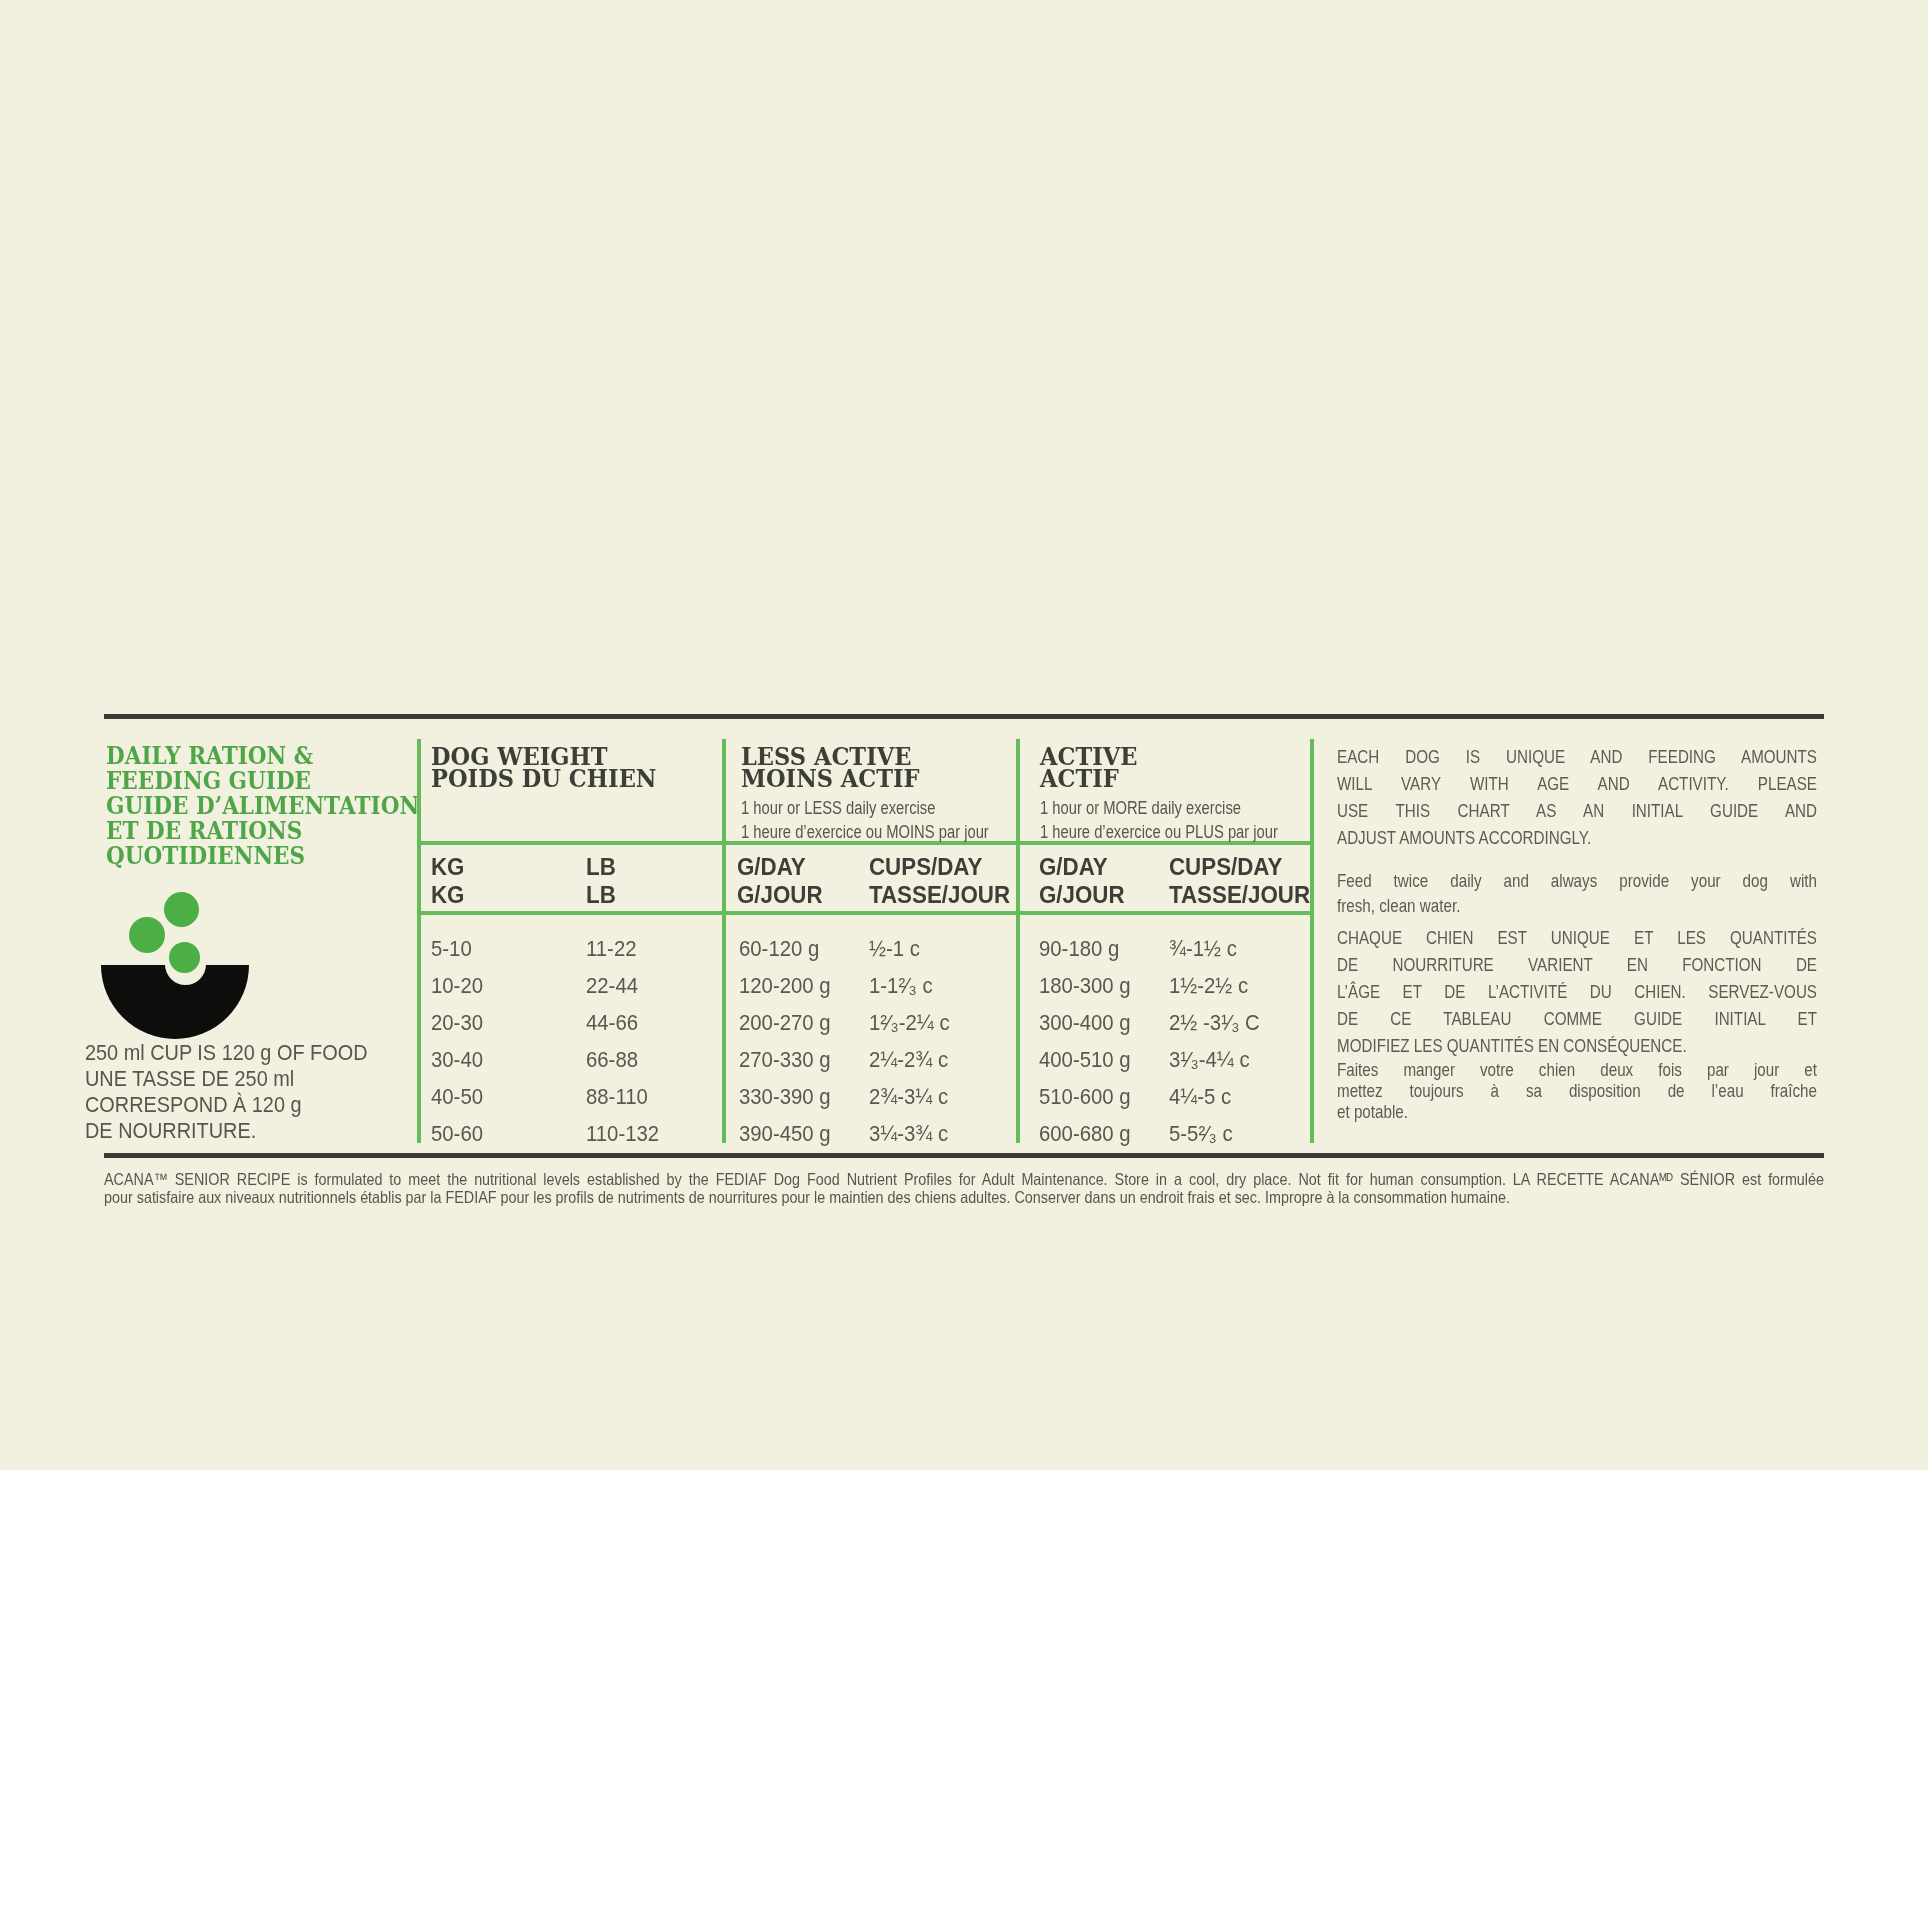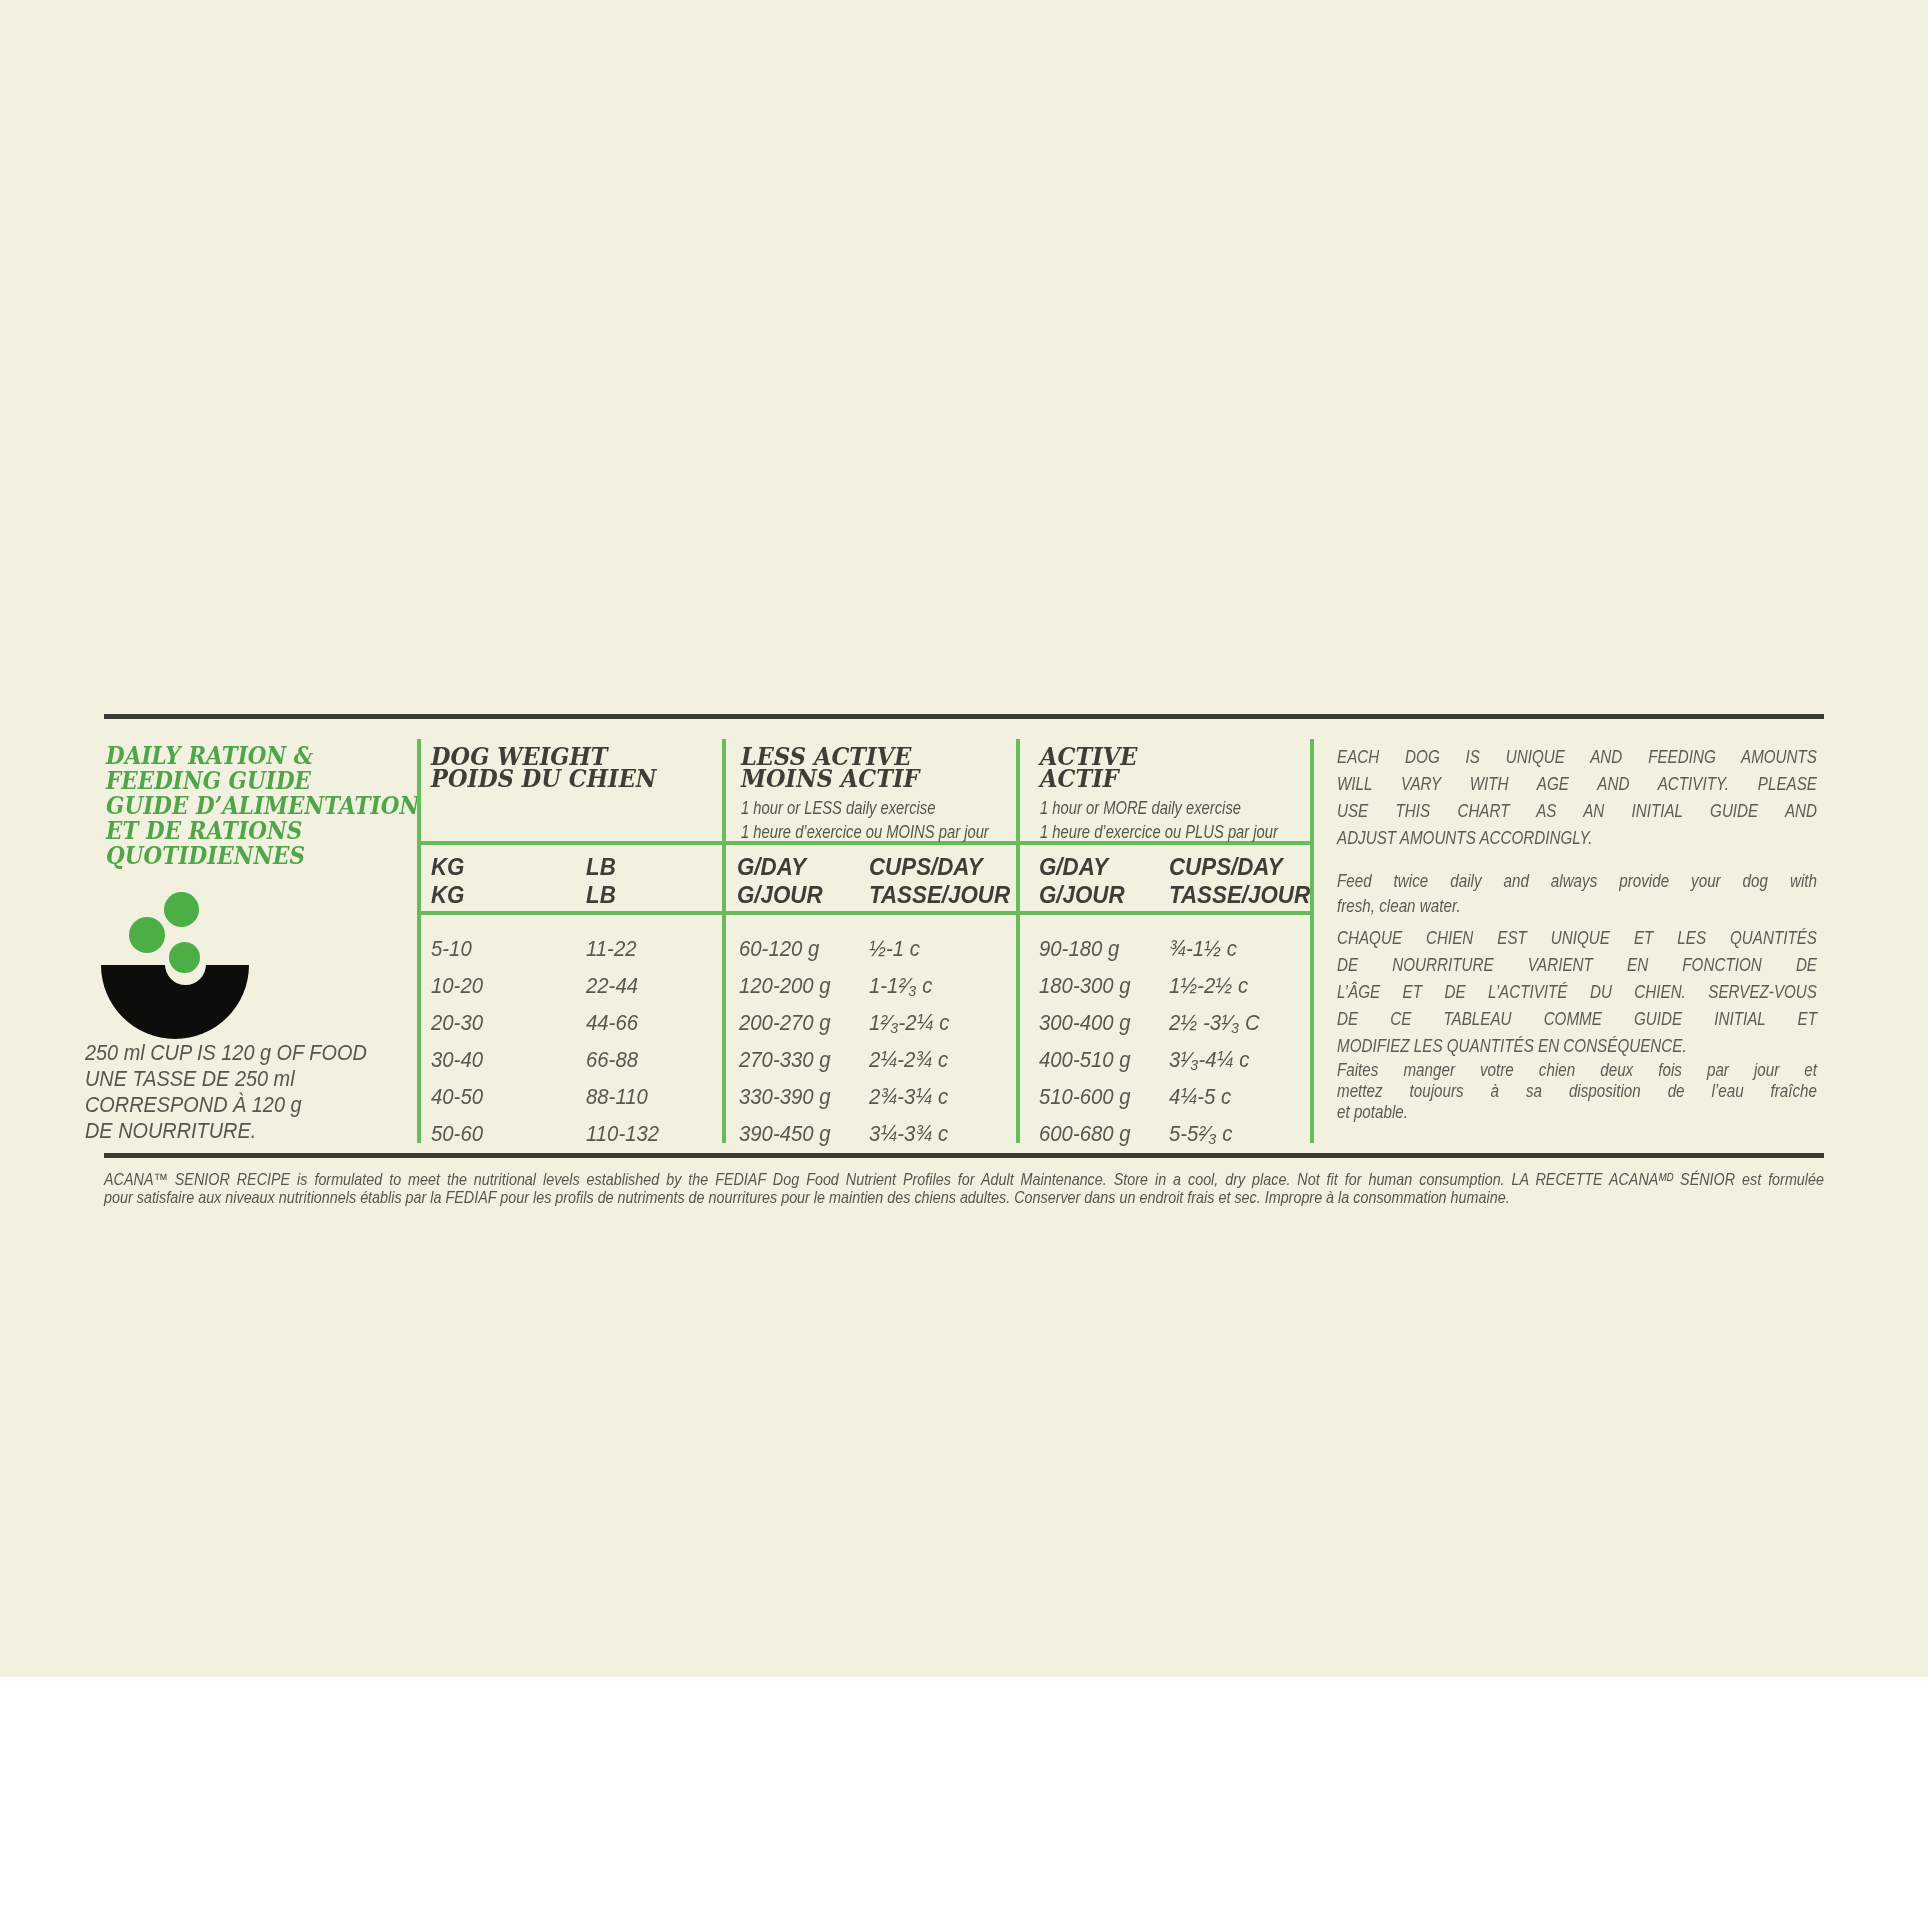--- a/index.html
+++ b/index.html
@@ -1,17 +1,17 @@
 <!DOCTYPE html>
 <html style="font-size:15px"><head>
 <meta charset="utf-8">
 <style>
   html,body{margin:0;padding:0;}
-  #canvas{position:relative;width:1928px;height:1677px;background:#f2f1df;overflow:hidden;
-          font-family:"Liberation Sans",sans-serif;font-style:italic;}
+  #canvas{position:relative;width:1928px;height:1470px;background:#f2f1df;overflow:hidden;
+          font-family:"Liberation Sans",sans-serif;}
   .abs{position:absolute;}
   .slab{font-family:"DejaVu Serif",serif;font-weight:bold;color:#3d3e38;}
   .green{color:#4fa648;}
   .rule{background:#3a3a34;height:4.7px;}
   .gline{background:#67bb5a;}
   .nowrap{white-space:nowrap;}
   .just{text-align:justify;text-align-last:justify;}
   .cells div{white-space:nowrap;}
   .subhead{font-weight:bold;color:#3d3e38;font-size:23.5px;line-height:28px;}
   .vals{font-size:22.6px;line-height:37px;color:#57584e;}

